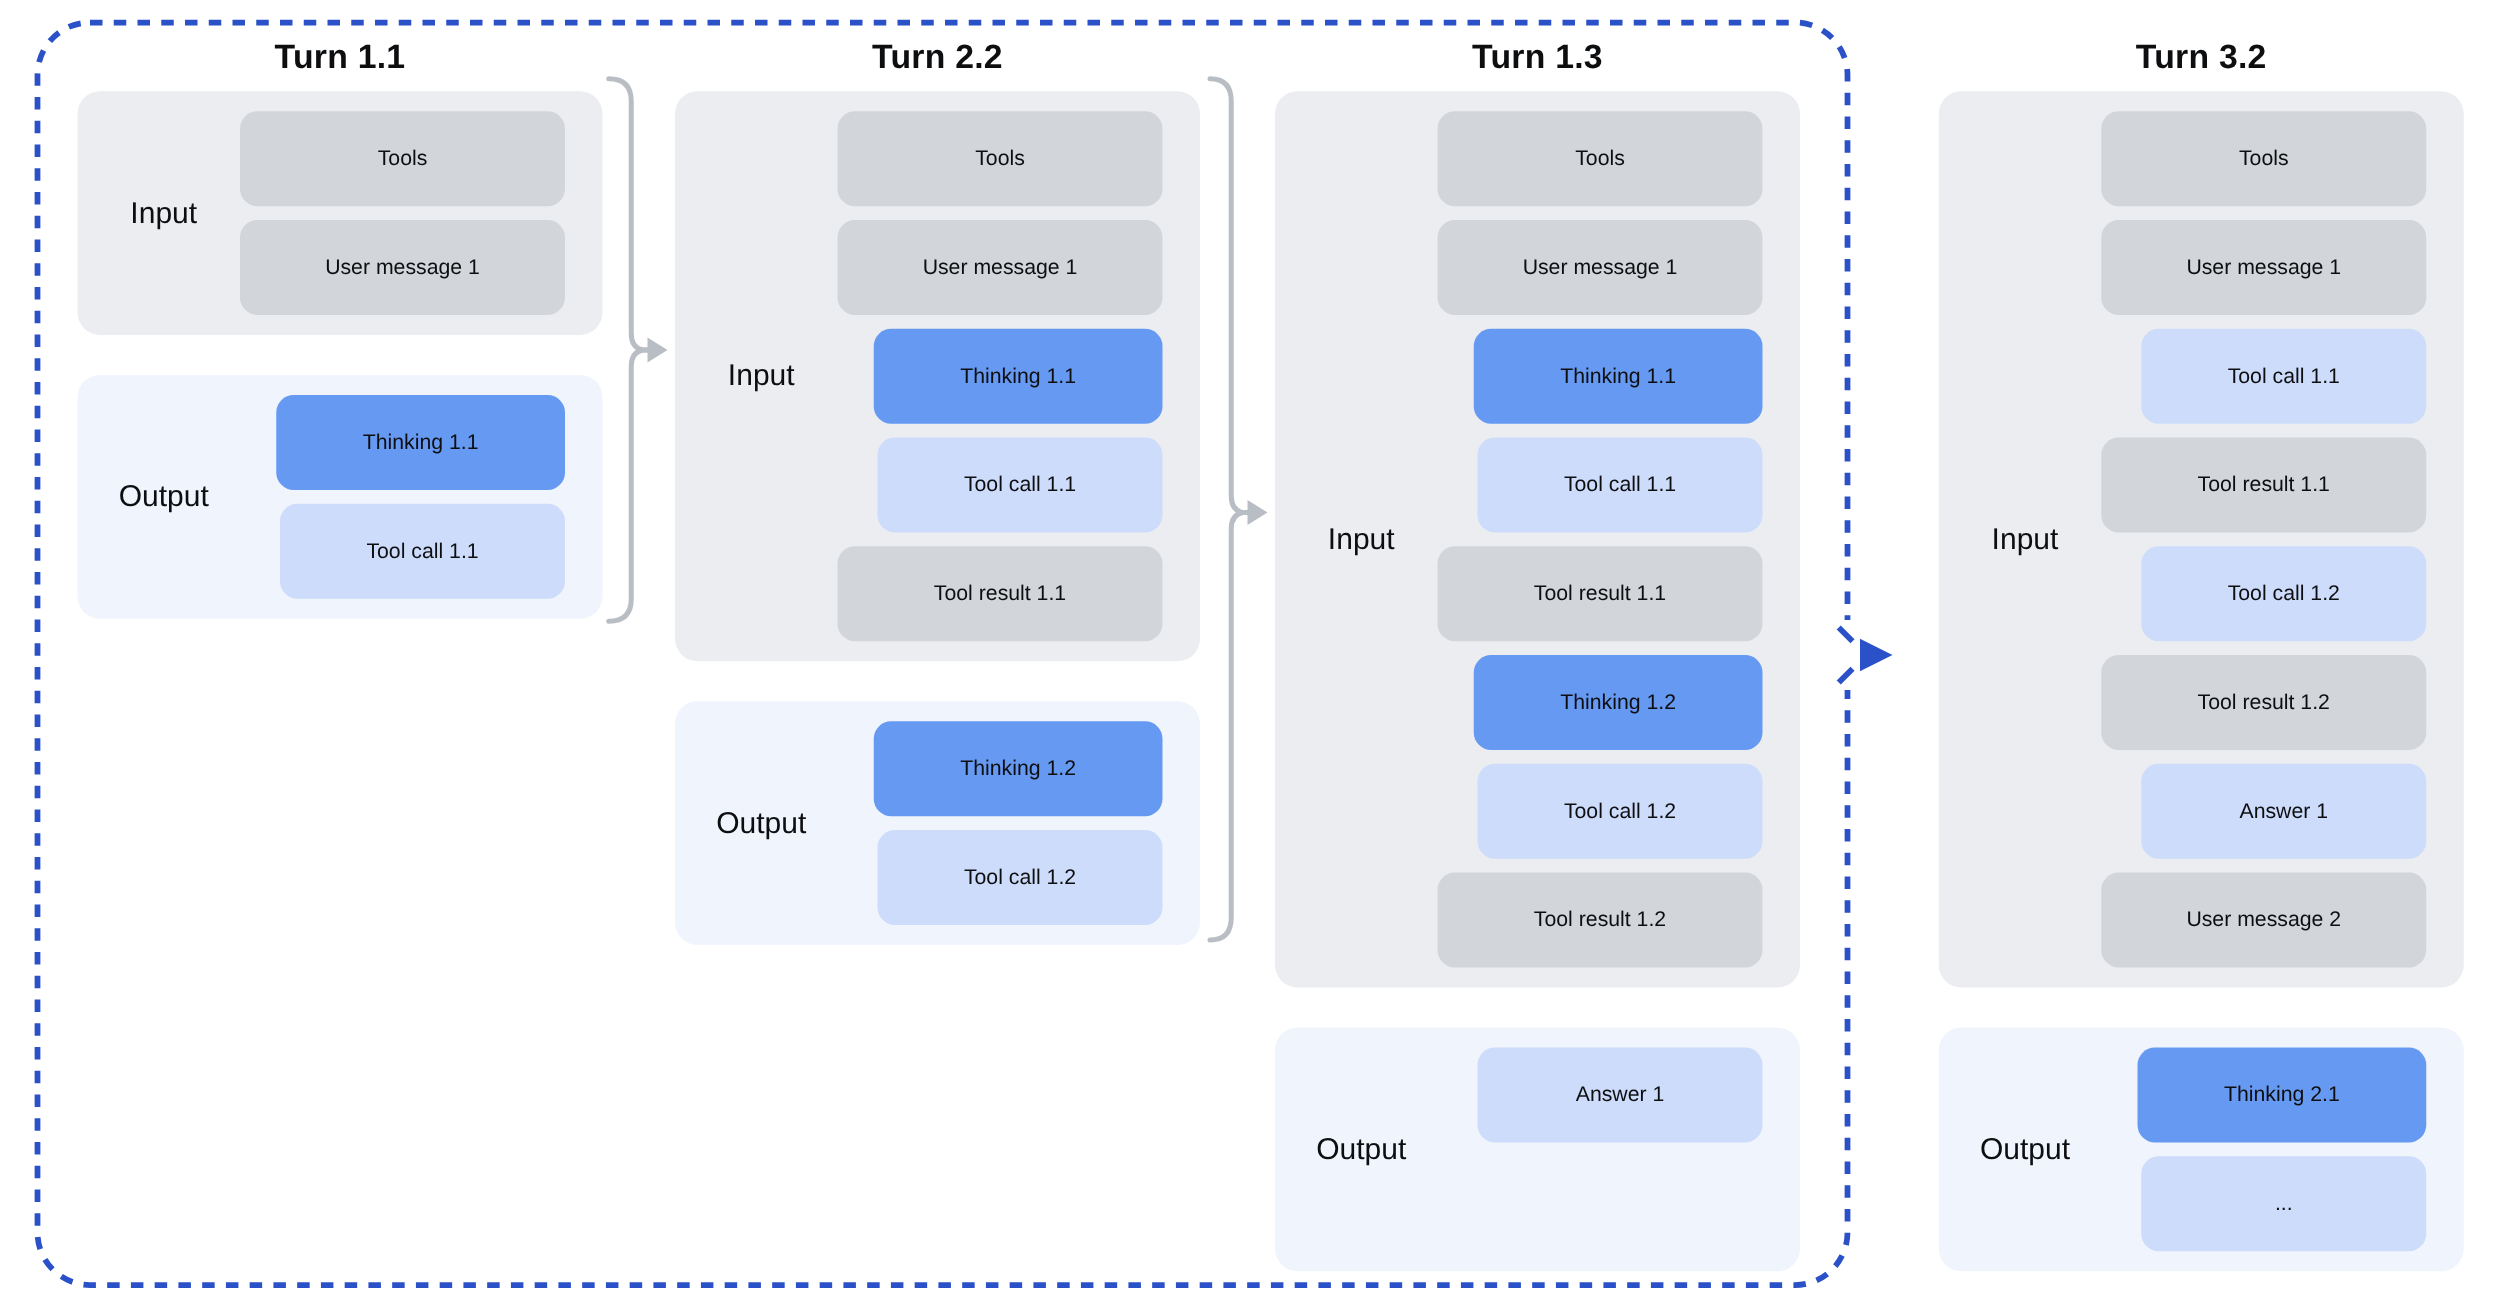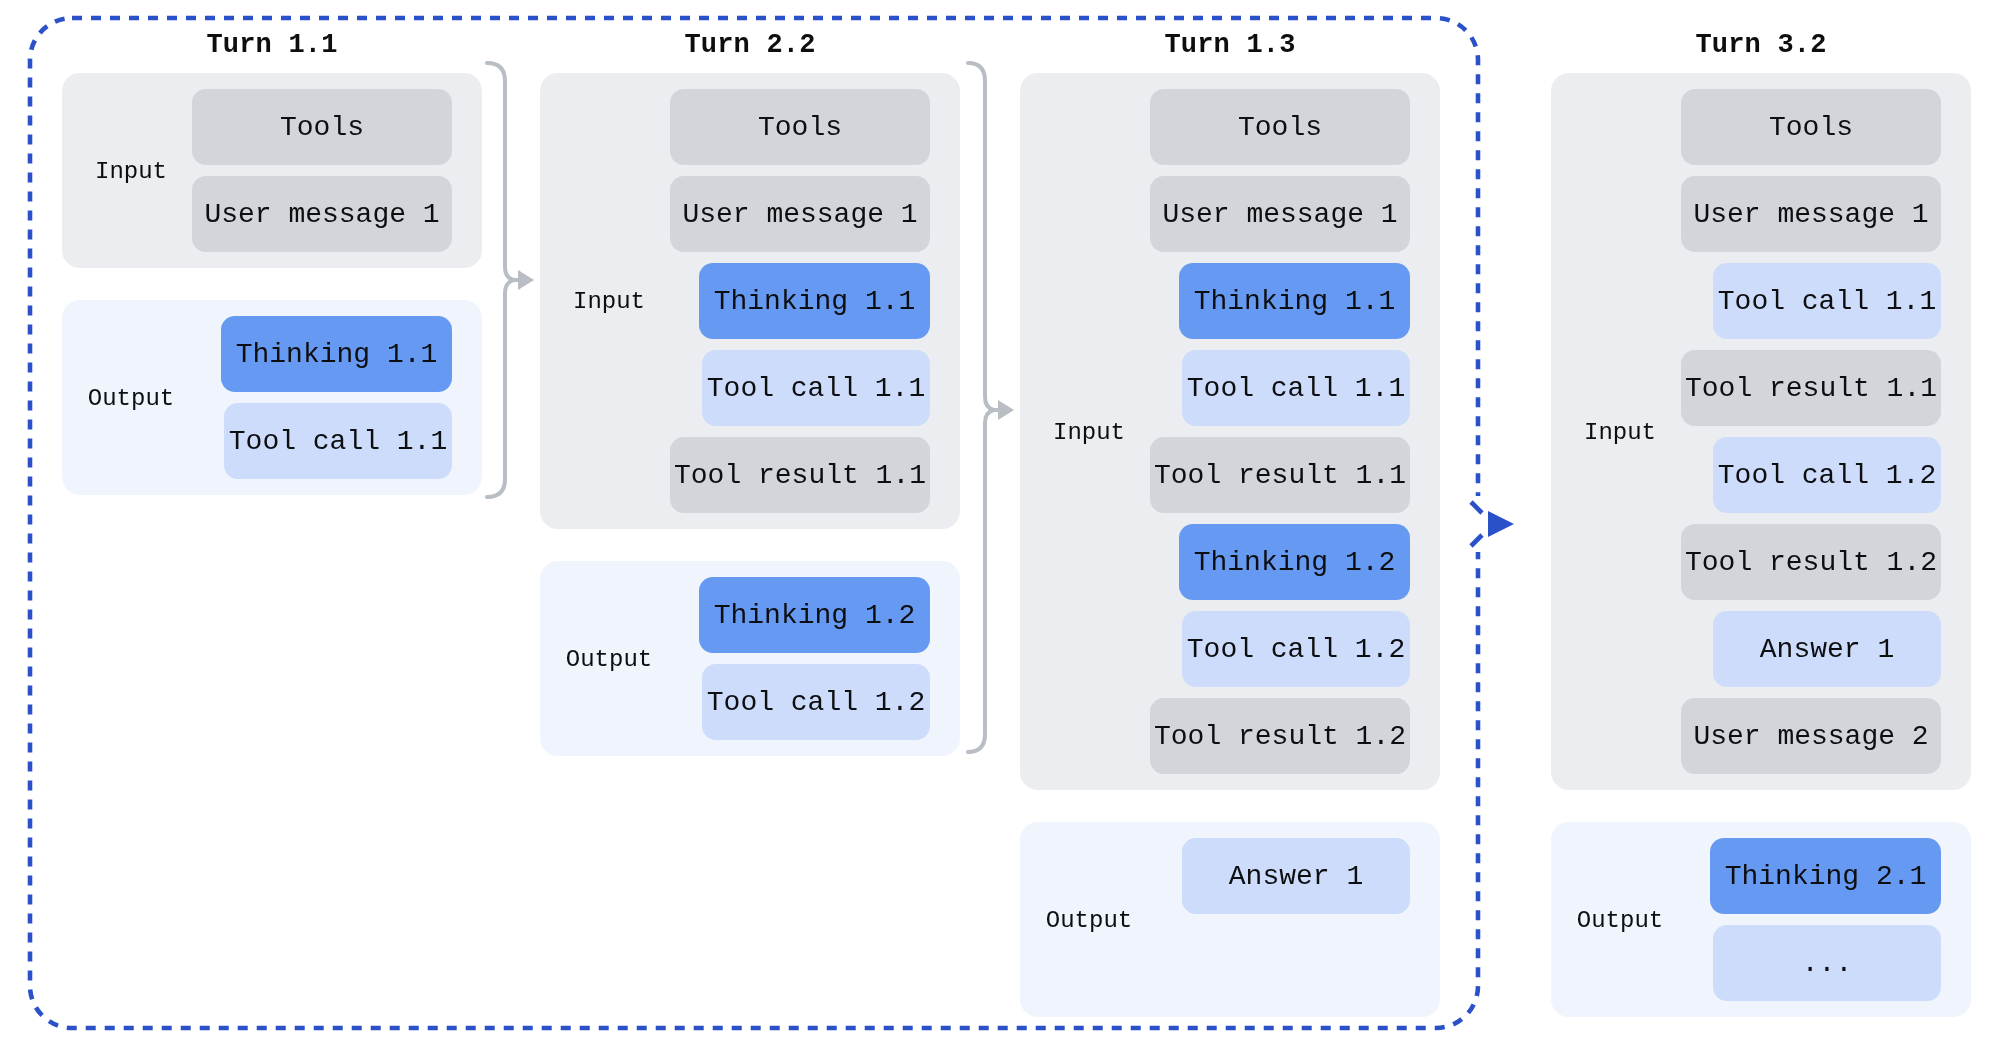--- a/index.html
+++ b/index.html
@@ -9,35 +9,35 @@
     --light-blue-block:#cddcfb;
     --gray-block:#d2d5d9;
     --input-section-bg:#ebedf1;
     --output-section-bg:#eff4fd;
     --text:#0d0e10;
     --page-bg:#ffffff;
   }
   *{box-sizing:border-box;margin:0;padding:0;}
   html,body{background:var(--page-bg);}
   body{font-family:"Liberation Sans","DejaVu Sans",sans-serif;color:var(--text);}
-  .canvas{position:relative;width:2000px;height:1050px;background:var(--page-bg);overflow:hidden;font-family:Liberation Mono, monospace;}
+  .canvas{position:relative;width:2000px;height:1050px;background:var(--page-bg);overflow:hidden;}
   .overlay{position:absolute;left:0;top:0;width:2000px;height:1050px;z-index:1;}
 
   .col{position:absolute;top:0;width:420px;height:1050px;z-index:2;}
   .turn-title{position:absolute;top:30px;left:0;right:0;text-align:center;
     font-size:27px;font-weight:600;letter-spacing:.2px;color:var(--text);}
   .section{position:absolute;left:0;width:420px;border-radius:18px;}
   .section.input{background:var(--input-section-bg);}
   .section.output{background:var(--output-section-bg);}
   .sec-label{position:absolute;left:8px;width:122px;top:50%;transform:translateY(-50%);
     text-align:center;font-size:24px;font-weight:500;color:var(--text);}
   .blocks{position:absolute;left:130px;top:16px;width:260px;
     display:flex;flex-direction:column;gap:11px;}
   .block{height:76px;border-radius:14px;display:flex;align-items:center;justify-content:center;
-    font-size:28px;font-weight:500;color:var(--text);text-align:left;}
+    font-size:17px;font-weight:500;color:var(--text);text-align:left;}
   .s-gray{background:var(--gray-block);}
   .s-thinking{background:var(--thinking-block);margin-left:29px;}
   .s-lightblue{background:var(--light-blue-block);margin-left:32px;}
 
   .stroke-accent{stroke:var(--accent-blue);fill:none;}
   .fill-accent{fill:var(--accent-blue);stroke:none;}
   .stroke-bracket{stroke:var(--bracket-gray);fill:none;}
   .fill-bracket{fill:var(--bracket-gray);stroke:none;}
 </style>
 </head>

